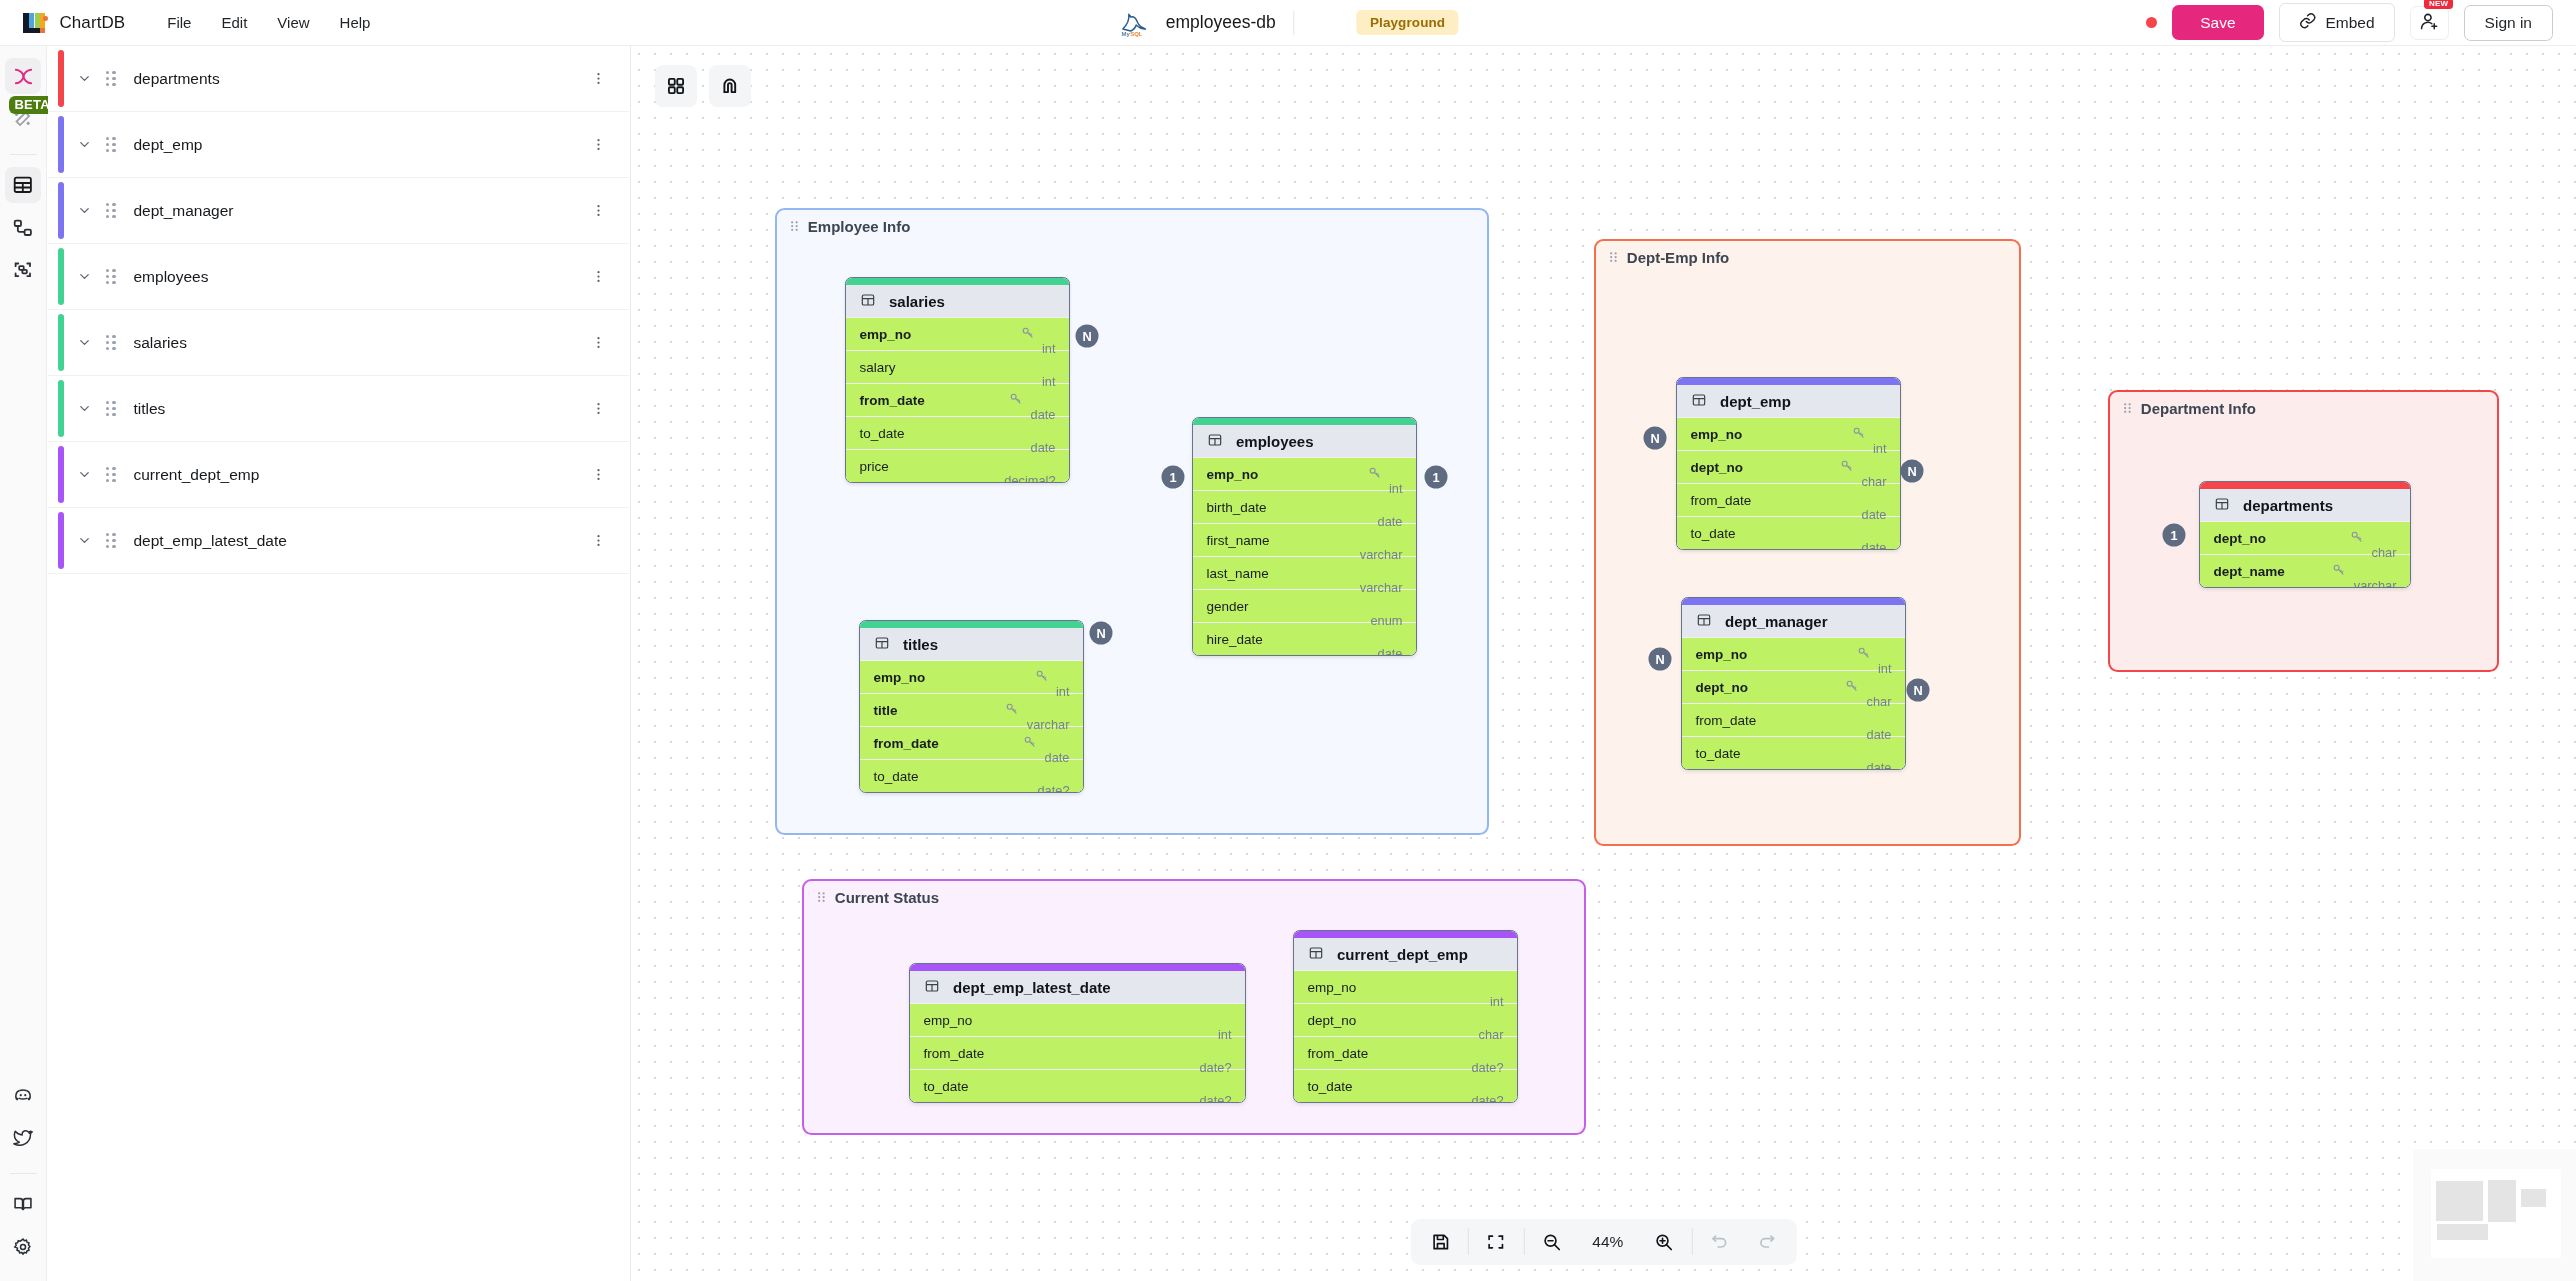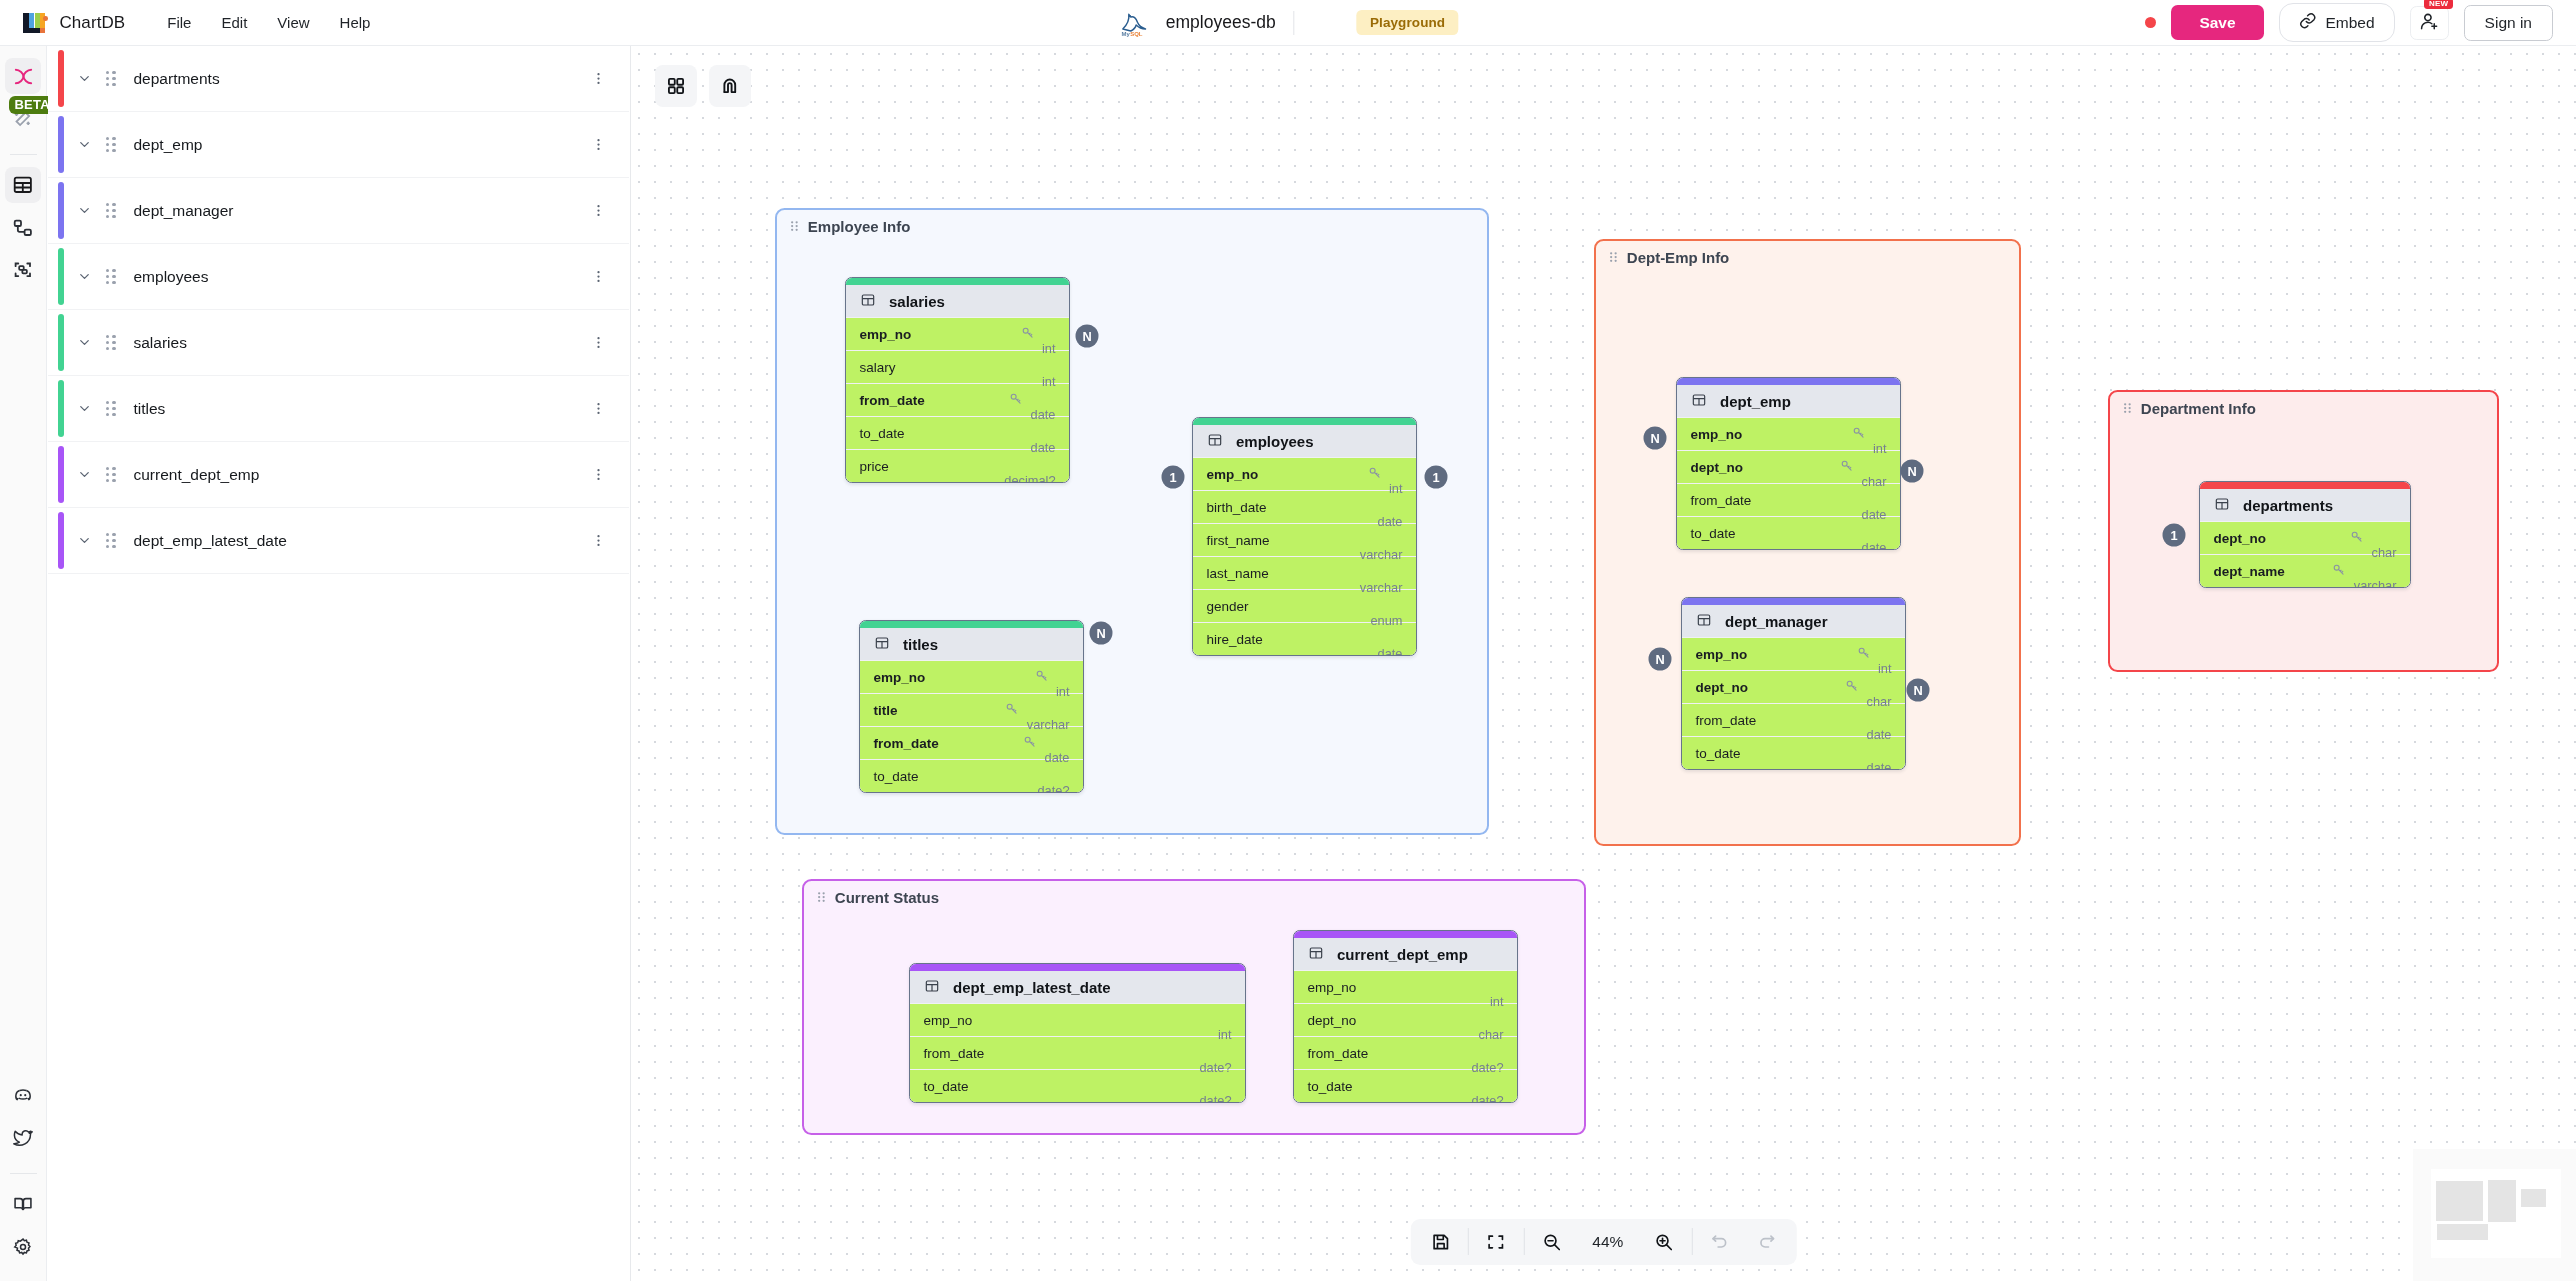--- a/index.html
+++ b/index.html
@@ -40,26 +40,26 @@
   .db-title { font-size: 17.5px; color: #18181b; font-weight: 400; }
   .title-divider { width: 0.7px; height: 24px; background: #e2e4e8; margin: 0 4px; }
   .badge-playground {
     background: #fdefc3; color: #9a6b06; font-size: 13.5px; font-weight: 700;
     padding: 5.4px 13.5px; border-radius: 5.4px; letter-spacing: 0.1px; margin-left: 45px;
   }
 
   .top-right { margin-left: auto; display: flex; align-items: center; gap: 15px; padding-right: 23px; }
   .dot-unsaved { width: 11.5px; height: 11.5px; border-radius: 50%; background: #f4454a; }
   .btn-save {
-    background: #e6277e; color: #fff; font-size: 15.5px; font-weight: 700;
+    background: #e6277e; color: #fff; font-size: 15.5px; font-weight: 400;
     padding: 8.8px 28px; border: none; border-radius: 6.7px; cursor: pointer;
   }
   .btn-embed {
     background: #fff; color: #1f2328; font-size: 15.5px; font-weight: 500;
-    padding: 8px 19px; border: 0.7px solid #e1e3e8; border-radius: 14px;
+    padding: 8px 19px; border: 0.7px solid #e1e3e8; border-radius: 6px;
     display: flex; align-items: center; gap: 9.4px; cursor: pointer;
   }
   .btn-userplus {
     position: relative; width: 39px; height: 34px; border: 0.7px solid #eceef1; border-radius: 6.7px;
     background: #fff; display: flex; align-items: center; justify-content: center; cursor: pointer;
   }
   .badge-new {
     position: absolute; top: -8.8px; right: -5.4px; background: #ec2b3d; color: #fff;
     font-size: 8px; font-weight: 700; padding: 1.3px 4.7px; border-radius: 3.4px; letter-spacing: 0.2px;
   }

